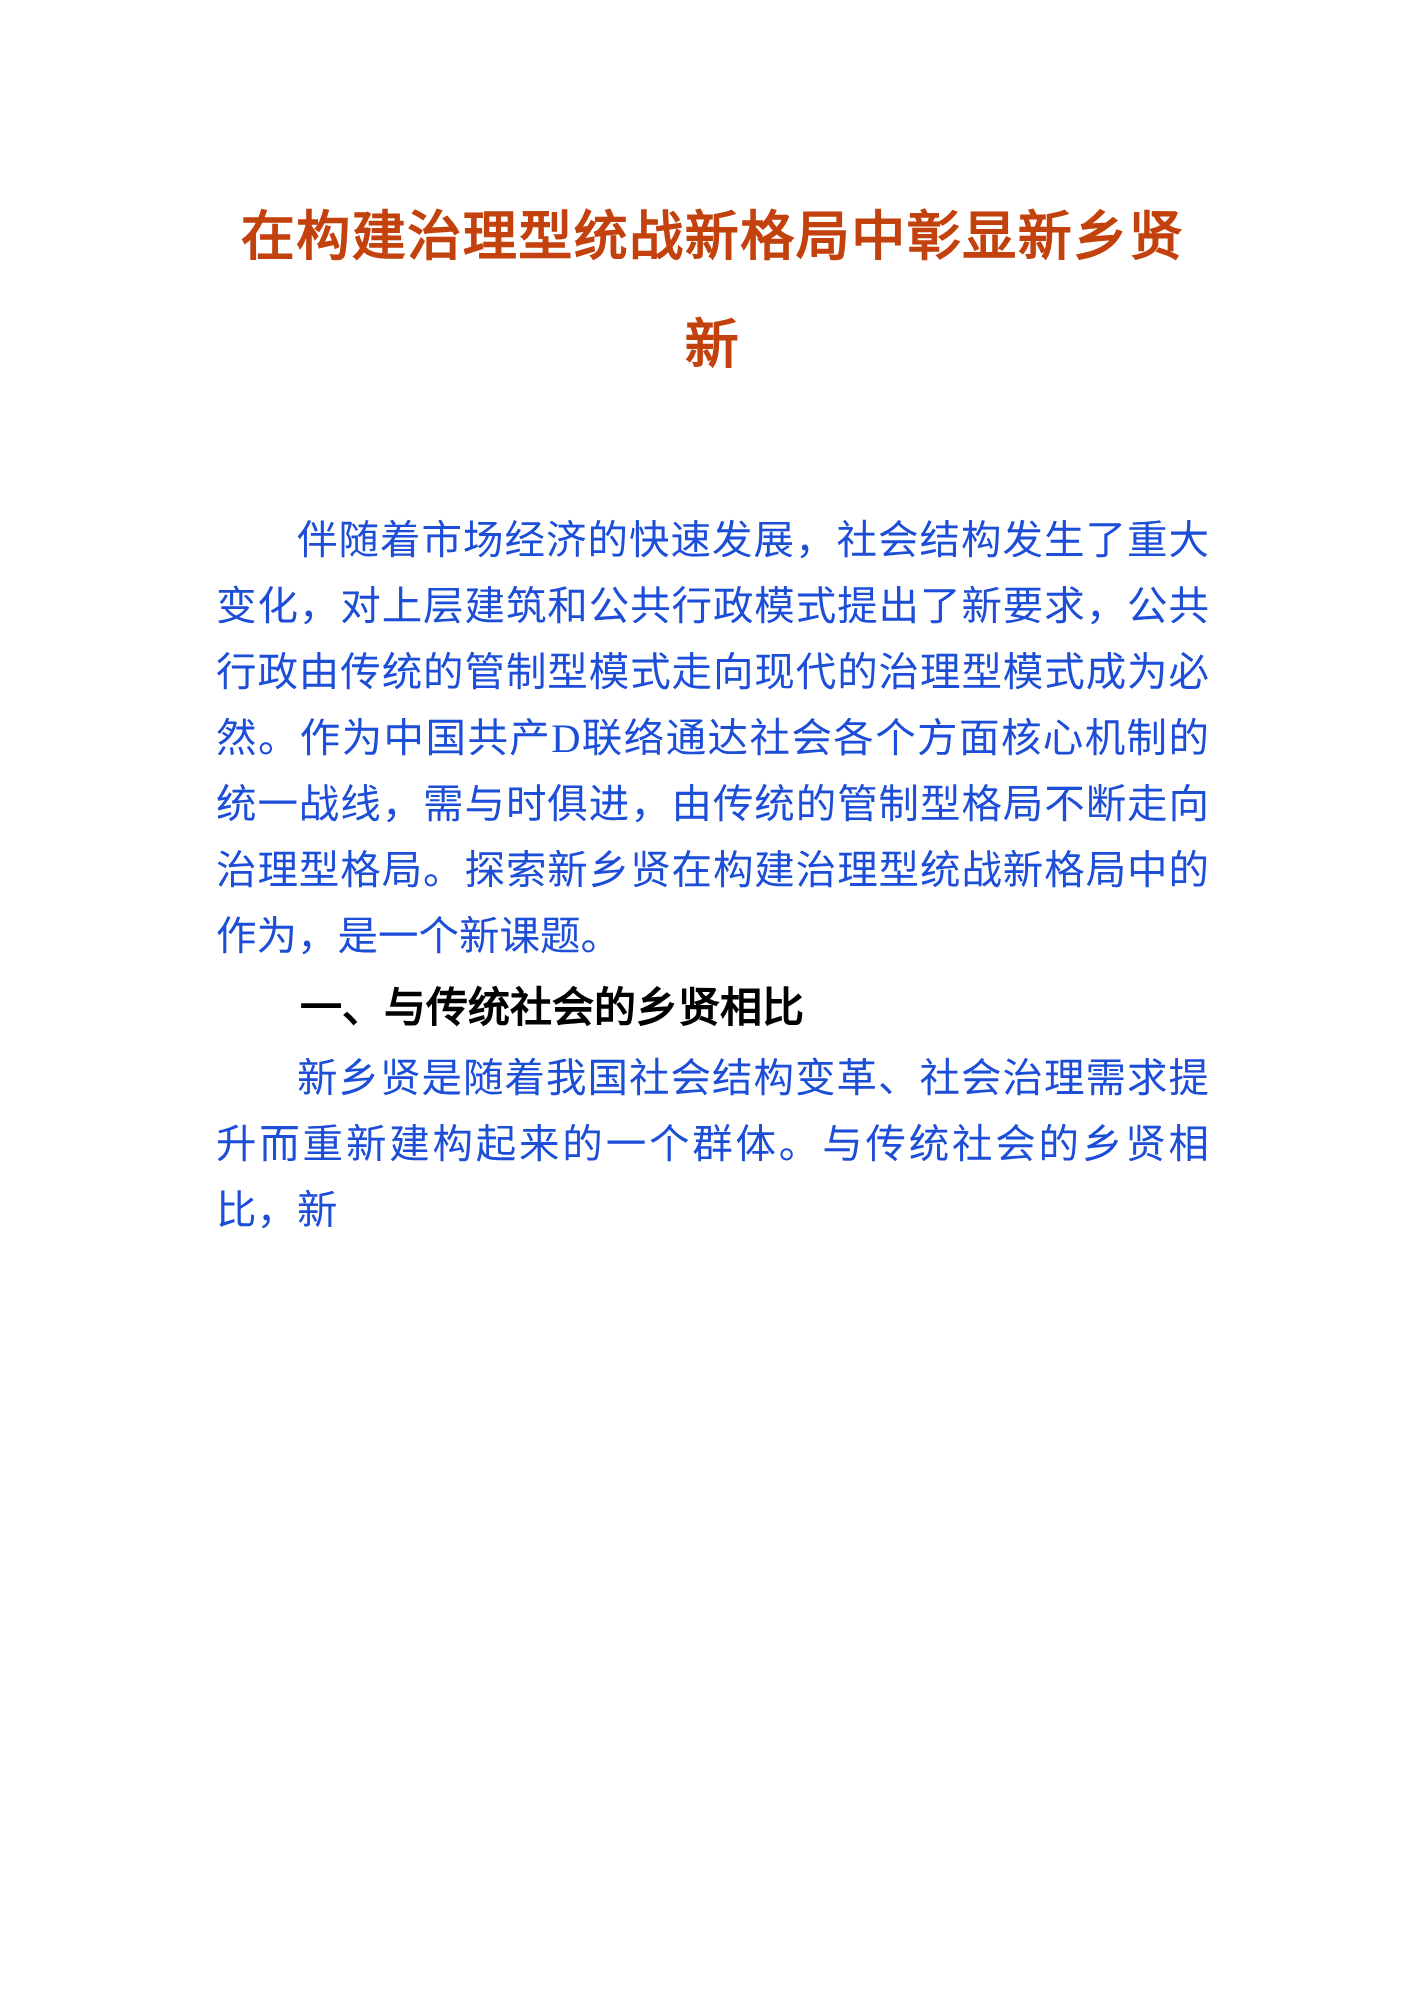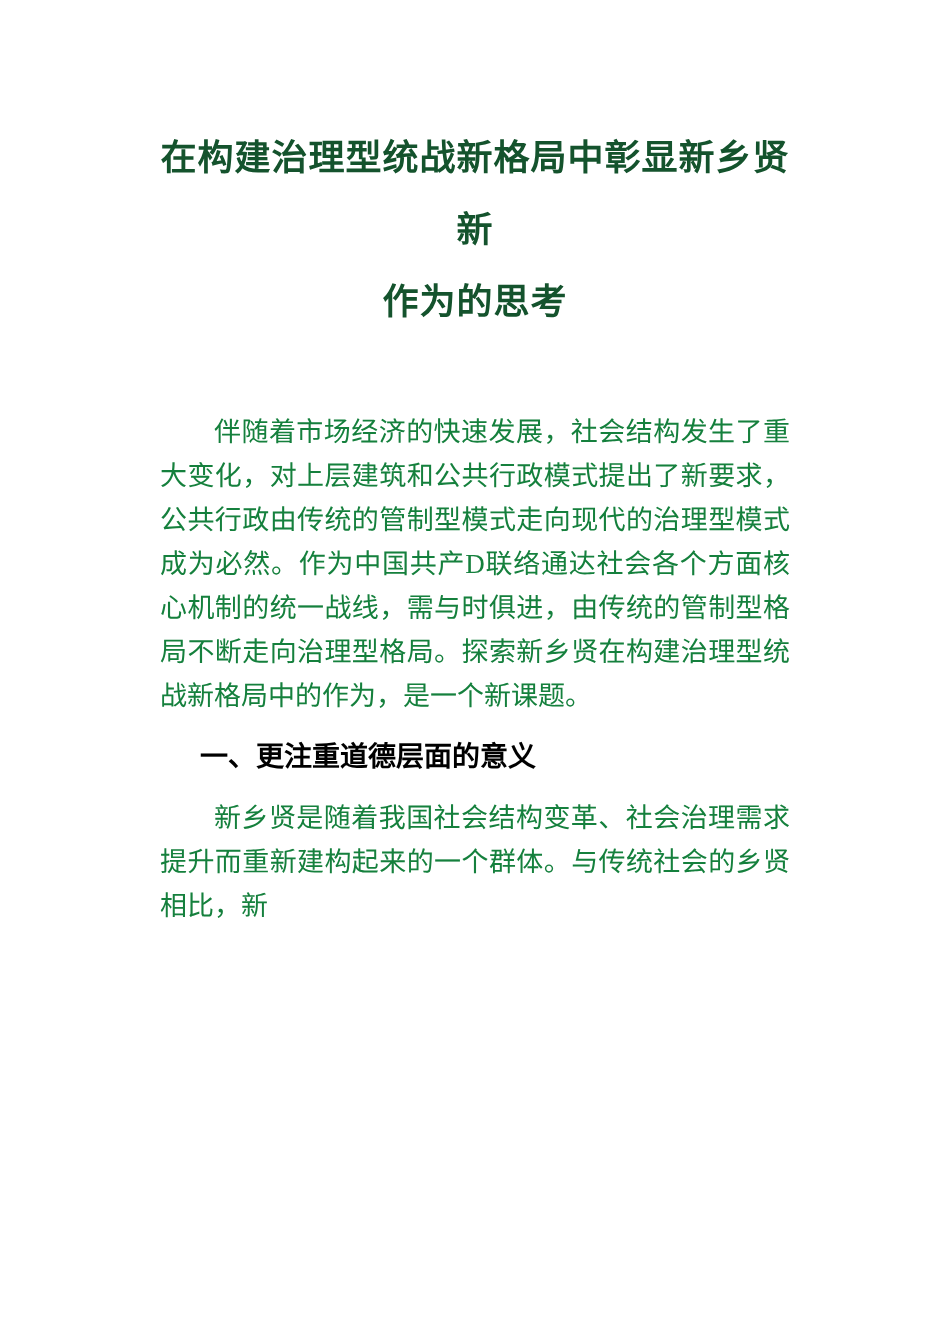--- a/index.html
+++ b/index.html
@@ -21,58 +21,57 @@
     width: 662px;
     margin: 0 auto;
   }
   .doc-title {
     font-family: "Liberation Serif", "DejaVu Serif", serif;
     font-weight: 700;
     font-size: 36px;
     line-height: 72px;
     letter-spacing: 1px;
     text-align: center;
-    color: #14532d;
+    color: #c2410c;
     margin: 0 0 72px 0;
   }
   .doc-title .title-line {
     display: block;
   }
   .para {
     font-family: "Liberation Serif", "DejaVu Serif", serif;
     font-weight: 400;
     font-size: 27px;
     line-height: 44px;
     text-align: justify;
     text-indent: 2em;
-    color: #15803d;
-    margin: 16px;
+    color: #1d4ed8;
+    margin: 0;
   }
   .section-heading {
     font-family: "Liberation Sans", "DejaVu Sans", sans-serif;
     font-weight: 700;
     font-size: 28px;
     line-height: 46px;
     text-indent: 2em;
     color: #000000;
     margin: 3px 0 2px 0;
   }
 </style>
 </head>
 <body>
 
 <div class="page">
   <div class="content">
 
     <h1 class="doc-title">
       <span class="title-line">在构建治理型统战新格局中彰显新乡贤新</span>
-      <span class="title-line">作为的思考</span>
     </h1>
 
     <p class="para">伴随着市场经济的快速发展，社会结构发生了重大变化，对上层建筑和公共行政模式提出了新要求，公共行政由传统的管制型模式走向现代的治理型模式成为必然。作为中国共产D联络通达社会各个方面核心机制的统一战线，需与时俱进，由传统的管制型格局不断走向治理型格局。探索新乡贤在构建治理型统战新格局中的作为，是一个新课题。</p>
 
-    <h2 class="section-heading">一、更注重道德层面的意义</h2>
+    <h2 class="section-heading">一、与传统社会的乡贤相比</h2>
 
 
     <p class="para">新乡贤是随着我国社会结构变革、社会治理需求提升而重新建构起来的一个群体。与传统社会的乡贤相比，新</p>
 
   </div>
 </div>
 
 </body></html>

